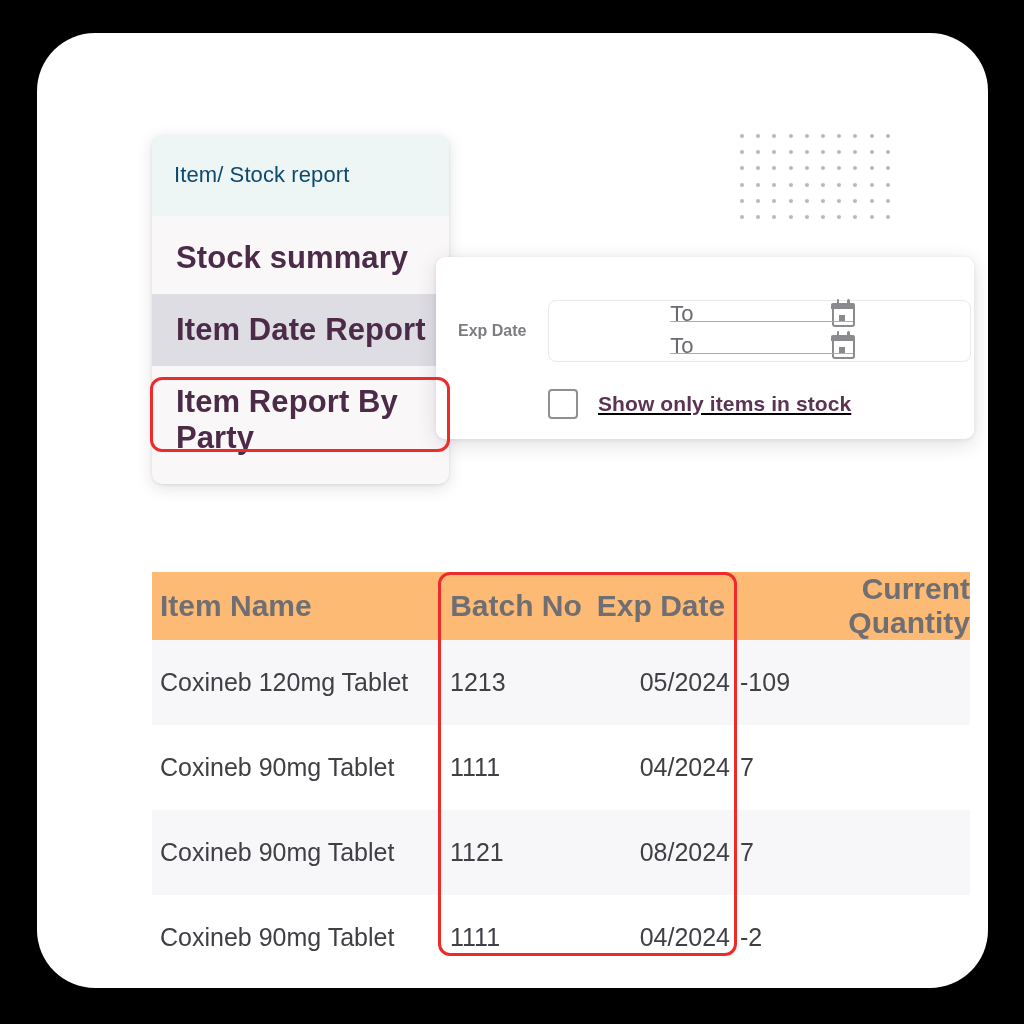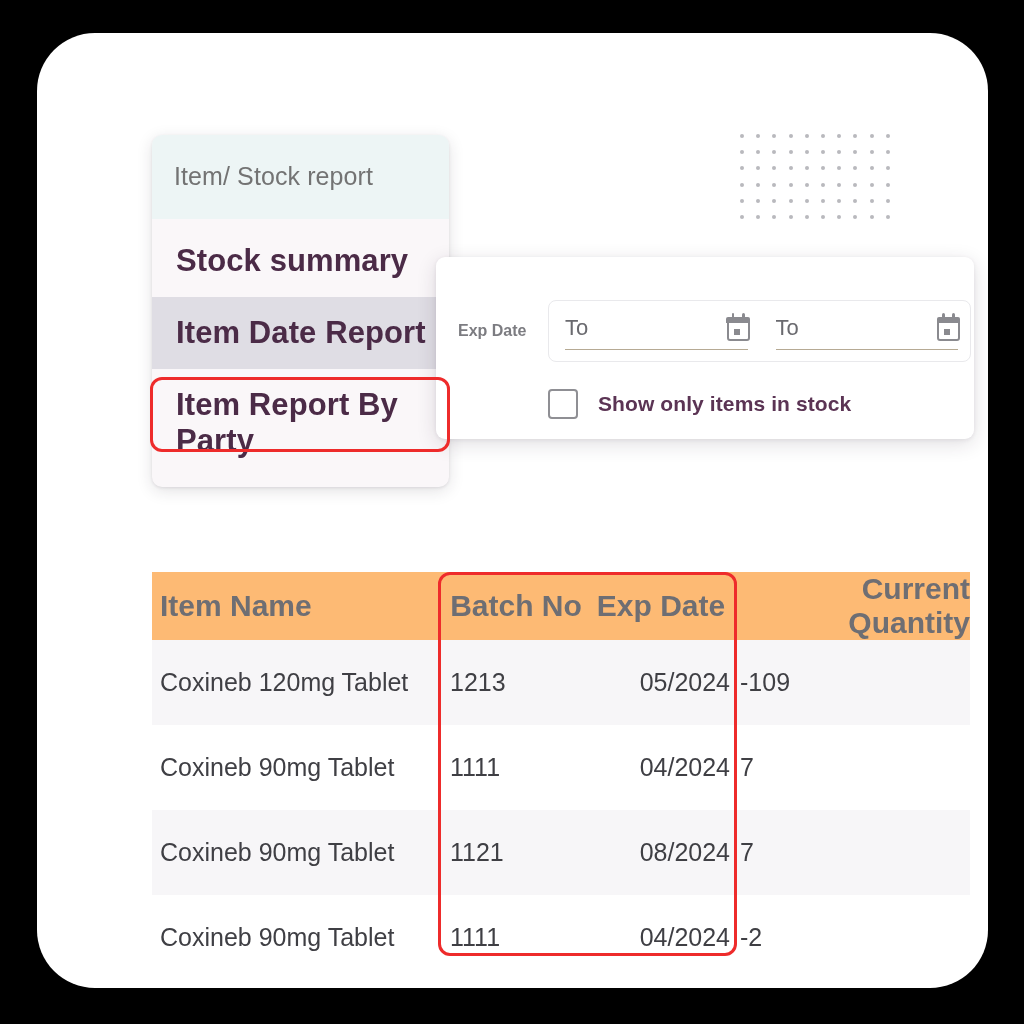--- a/index.html
+++ b/index.html
@@ -57,22 +57,22 @@
     top: 102px;
     width: 297px;
     border-radius: 10px;
     background: #faf7f9;
     box-shadow: 0 4px 16px rgba(40, 30, 50, 0.13), 0 1px 3px rgba(40,30,50,0.10);
     overflow: hidden;
   }
   .report-menu__header {
     background: #edf5f5;
     padding: 27px 0 28px 22px;
-    font-size: 25px;
-    color: #737373;
+    font-size: 22px;
+    color: #0c4a6e;
     letter-spacing: .1px;
   }
   .report-menu__list {
     padding: 6px 0 10px 0;
   }
   .menu-item {
     font-size: 31px;
     font-weight: bold;
     color: #4b2b47;
     padding: 18px 0 18px 24px;
@@ -122,20 +122,21 @@
     padding-left: 10px;
   }
   .date-range {
     width: 423px;
     height: 62px;
     border: 1px solid #e9e9ec;
     border-radius: 8px;
     display: flex;
     align-items: center;
     box-sizing: border-box;
+    flex-direction: column;
   }
   .date-field {
     position: relative;
     width: 50%;
     height: 100%;
     display: flex;
     align-items: center;
     box-sizing: border-box;
     padding: 0 10px 0 16px;
   }
@@ -192,20 +193,21 @@
   }
   .cal-tick.l { left: 3px; }
   .cal-tick.r { right: 3px; }
 
   .check-row {
     position: absolute;
     left: 112px;
     top: 132px;
     display: flex;
     align-items: center;
+    text-decoration: underline;
   }
   .checkbox {
     width: 30px;
     height: 30px;
     border: 2.4px solid #8f8f94;
     border-radius: 4px;
     box-sizing: border-box;
   }
   .check-label {
     margin-left: 20px;

